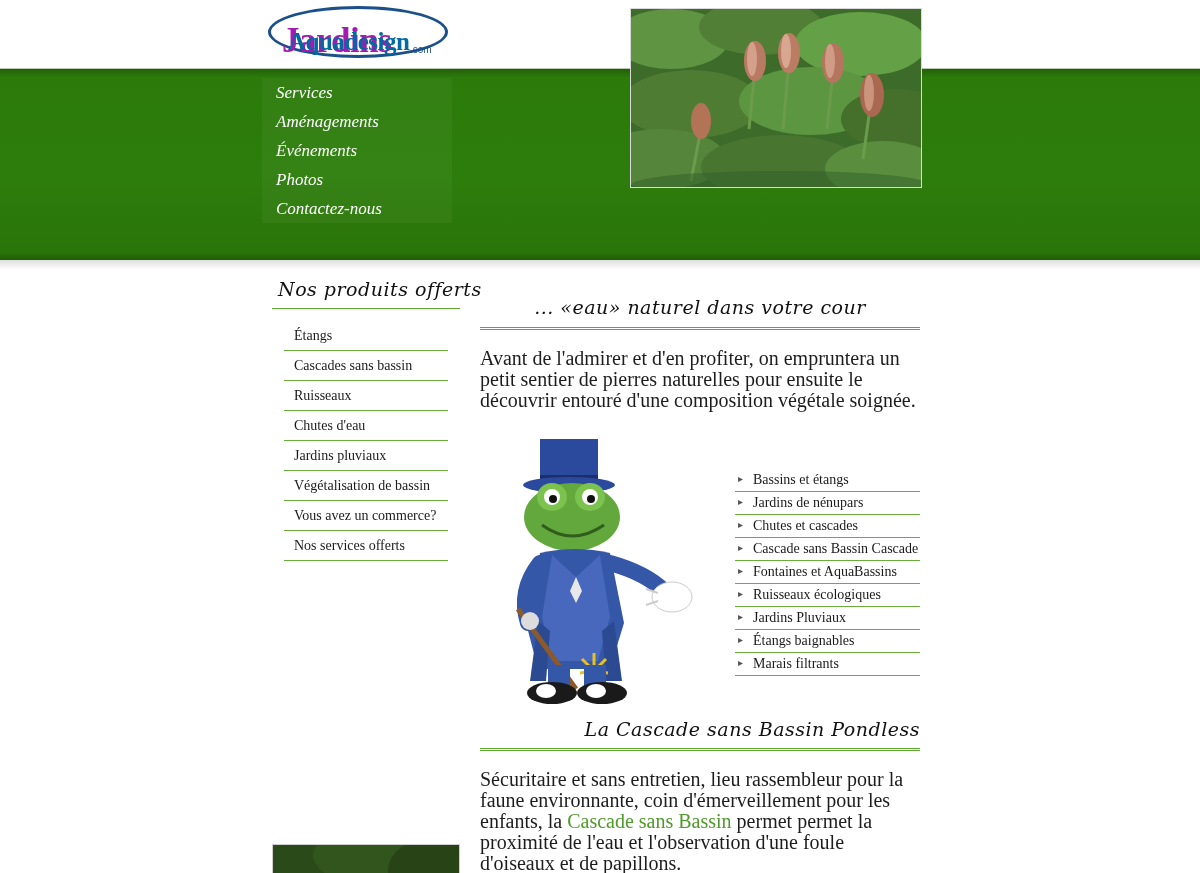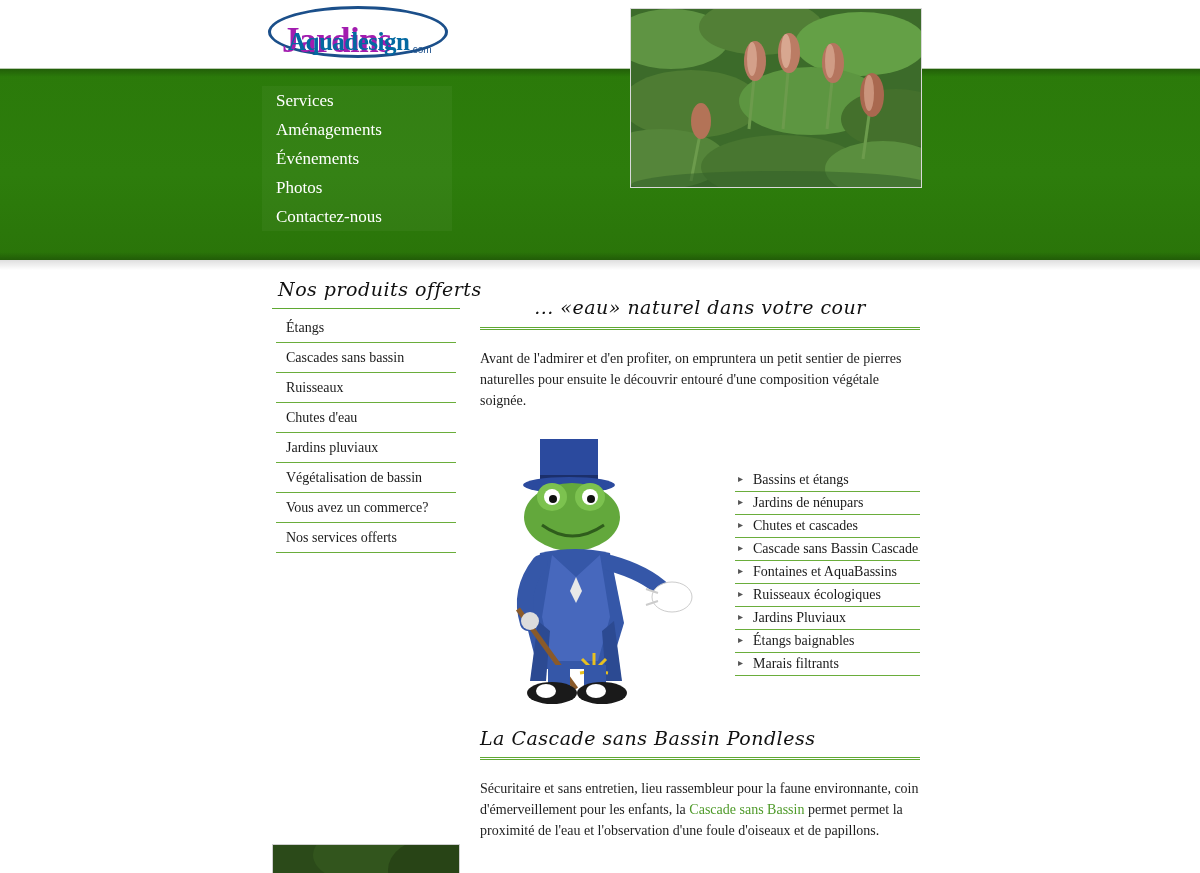--- a/index.html
+++ b/index.html
@@ -65,23 +65,24 @@
     background:linear-gradient(to bottom, rgba(0,0,0,0.22), rgba(0,0,0,0));
     pointer-events:none;
   }
   .band-shadow-bottom {
     position:absolute; left:0; bottom:0; width:100%; height:8px;
     background:linear-gradient(to top, rgba(0,0,0,0.20), rgba(0,0,0,0));
     pointer-events:none;
   }
   .nav {
     position:absolute;
-    left:262px; top:17px;
+    left:262px; top:9px;
     width:190px;
     background:rgba(255,255,255,0.04);
+    font-style:italic;
   }
   .nav-item {
     display:block;
     color:#ffffff;
     font-size:17px;
     padding:4px 0 4px 14px;
     text-decoration:none;
     line-height:21px;
     cursor:pointer;
   }
@@ -123,21 +124,21 @@
   }
   .left-title {
     padding-left:6px;
     padding-bottom:8px;
   }
   .rule-green {
     border:0;
     border-top:1px solid #5fa832;
     margin:0;
   }
-  .prod-list { list-style:none; margin:4px; padding:0; }
+  .prod-list { list-style:none; margin:12px; padding:0; }
   .prod-item {
     border-bottom:1px solid #6aad3b;
     padding:7px 0 6px 10px;
     font-family:"Liberation Serif", serif;
     font-size:14px;
     color:#1a1a1a;
     cursor:pointer;
   }
   .left-photo {
     position:absolute;
@@ -156,21 +157,21 @@
   .right-title { text-align:center; padding-bottom:9px; }
   .rule-double {
     border:0;
     border-top:1px solid #5fa832;
     border-bottom:1px solid #5fa832;
     height:3px;
     margin:0 0 18px 0;
   }
   .para {
     font-family:"Liberation Serif", serif;
-    font-size:14px;
+    font-size:20px;
     line-height:21px;
     color:#1d1d1d;
     margin:0 0 10px 0;
   }
   .link-green { color:#4f9a2a; }
 
   .mid-row {
     position:relative;
     height:290px;
     margin-top:8px;
@@ -196,21 +197,21 @@
     position:relative;
     cursor:pointer;
     white-space:nowrap;
   }
   .svc-item .bullet {
     position:absolute;
     left:3px; top:4px;
     color:#555;
     font-size:10px;
   }
-  .sec2-title { text-align:left; padding-bottom:8px; margin-top:16px; }
+  .sec2-title { text-align:right; padding-bottom:8px; margin-top:7px; }
 </style>
 </head>
 <body>
 
 <div class="header">
   <div class="logo">
     <div class="logo-ellipse"></div>
     <div class="logo-jardins">Jardins</div>
     <div class="logo-aqua">Aquadesign</div>
     <div class="logo-dotcom">.com</div>

